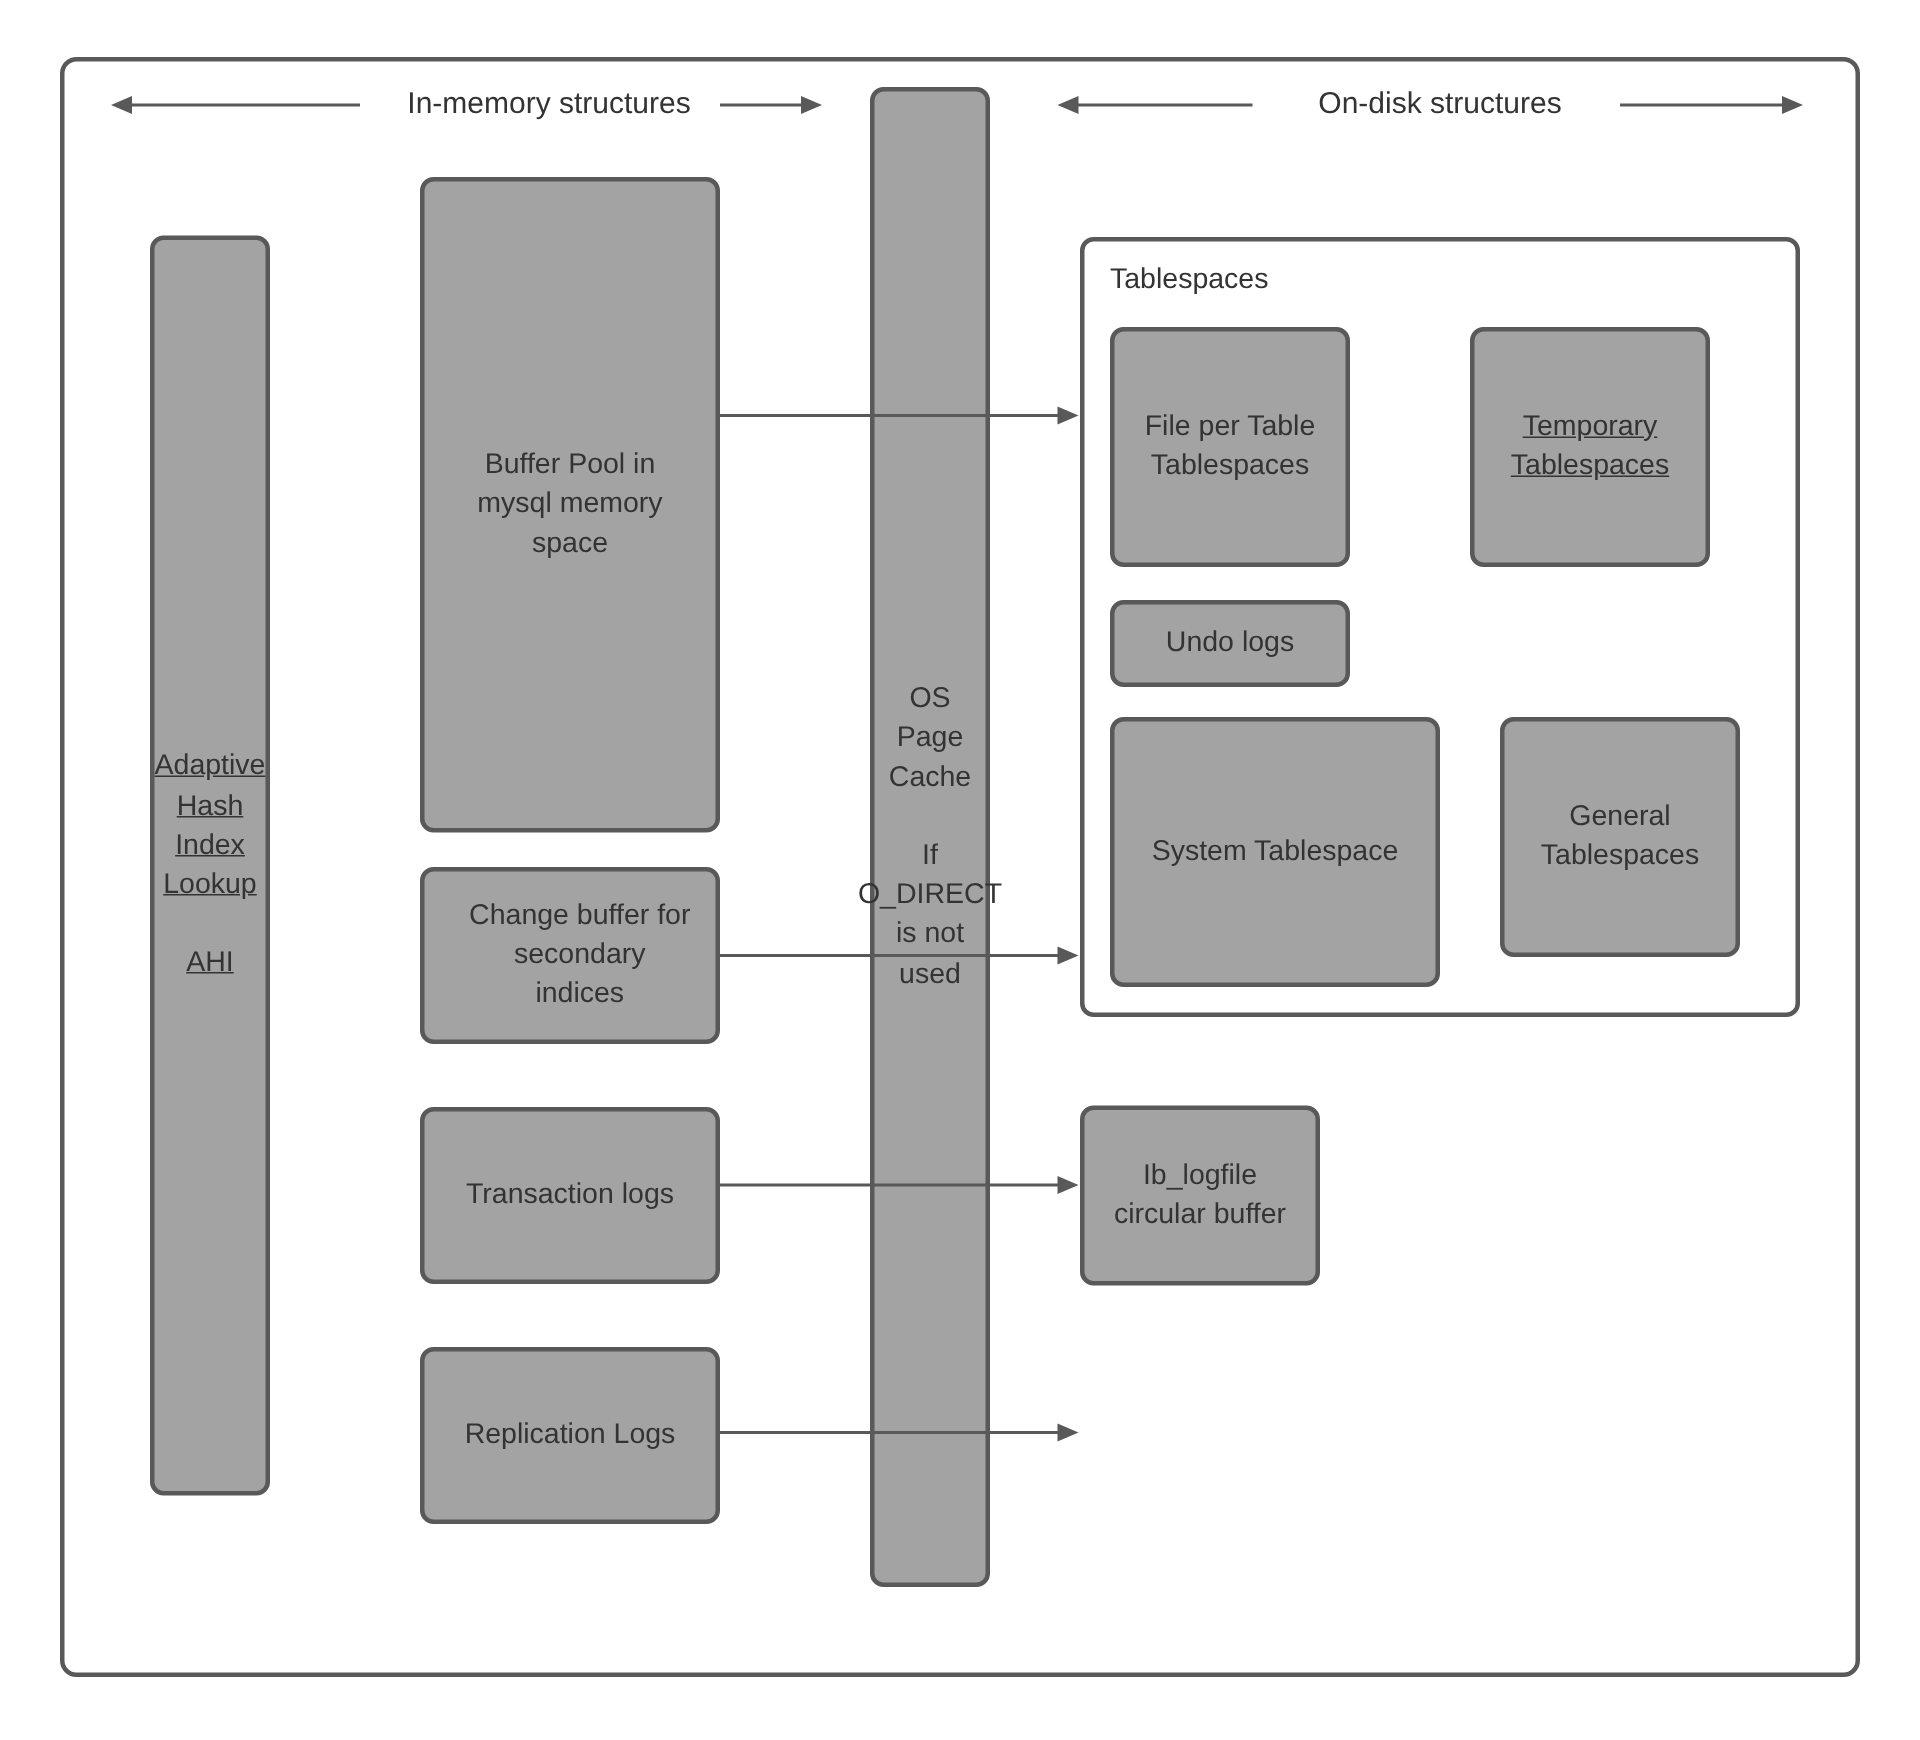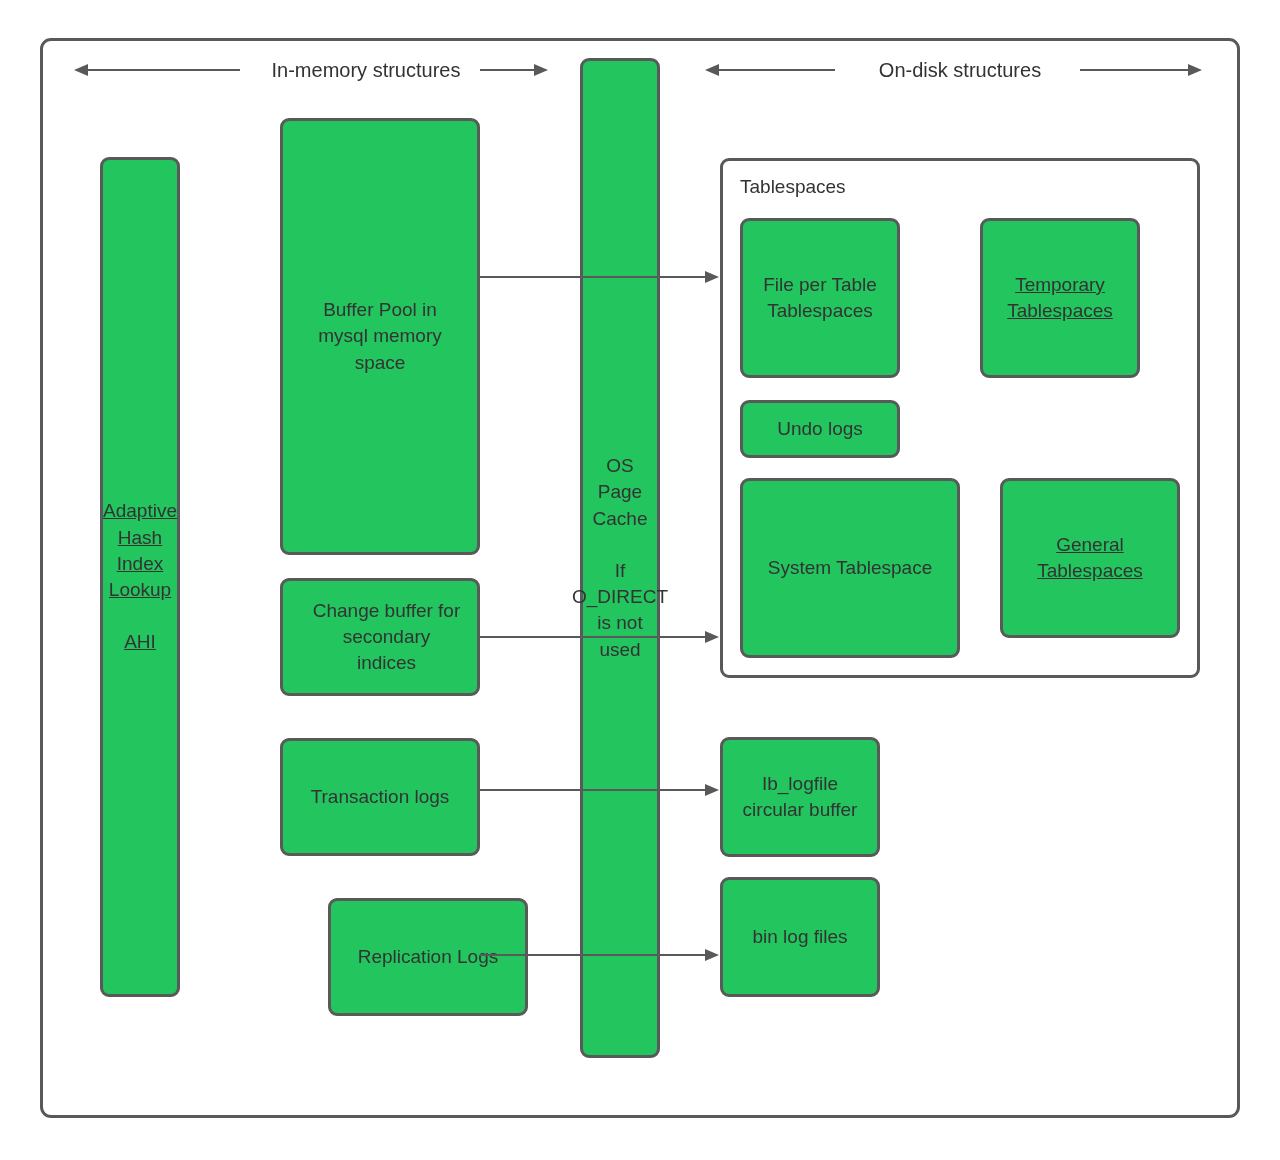--- a/index.html
+++ b/index.html
@@ -14,21 +14,21 @@
     height: 1160px;
     background: #ffffff;
     overflow: hidden;
     color: #333333;
   }
   .box {
     position: absolute;
     box-sizing: border-box;
     border: 3px solid #595959;
     border-radius: 9px;
-    background: #22c55e;
+    background: #a3a3a3;
     display: flex;
     align-items: center;
     justify-content: center;
     text-align: center;
     font-size: 19px;
     line-height: 1.38;
     white-space: pre-line;
     color: #333333;
   }
   .container-box {
@@ -100,21 +100,21 @@
   <div class="box" style="left:280px; top:118px; width:200px; height:437px;">Buffer Pool in
 mysql memory
 space</div>
 
   <div class="box" style="left:280px; top:578px; width:200px; height:118px;padding-left:13px;">Change buffer for
 secondary
 indices</div>
 
   <div class="box" style="left:280px; top:738px; width:200px; height:118px;">Transaction logs</div>
 
-  <div class="box" style="left:280px; top:898px; width:200px; height:118px;margin-left:48px;">Replication Logs</div>
+  <div class="box" style="left:280px; top:898px; width:200px; height:118px;">Replication Logs</div>
 
   <div class="box" style="left:580px; top:58px; width:80px; height:1000px;">OS
 Page
 Cache
 
 If
 O_DIRECT
 is not
 used</div>
 
@@ -136,21 +136,20 @@
   <div class="box" style="left:740px; top:218px; width:160px; height:160px;">File per Table
 Tablespaces</div>
 
   <div class="box" style="left:980px; top:218px; width:160px; height:160px;text-decoration:underline;">Temporary
 Tablespaces</div>
 
   <div class="box" style="left:740px; top:478px; width:220px; height:180px;">System Tablespace</div>
 
   <div class="box" style="left:740px; top:400px; width:160px; height:58px;">Undo logs</div>
 
-  <div class="box" style="left:1000px; top:478px; width:180px; height:160px;text-decoration:underline;">General
+  <div class="box" style="left:1000px; top:478px; width:160px; height:160px;">General
 Tablespaces</div>
 
   <div class="box" style="left:720px; top:737px; width:160px; height:120px;">Ib_logfile
 circular buffer</div>
 
-  <div class="box" style="left:720px; top:877px; width:160px; height:120px;">bin log files</div>
 
 </div>
 
 </body></html>

